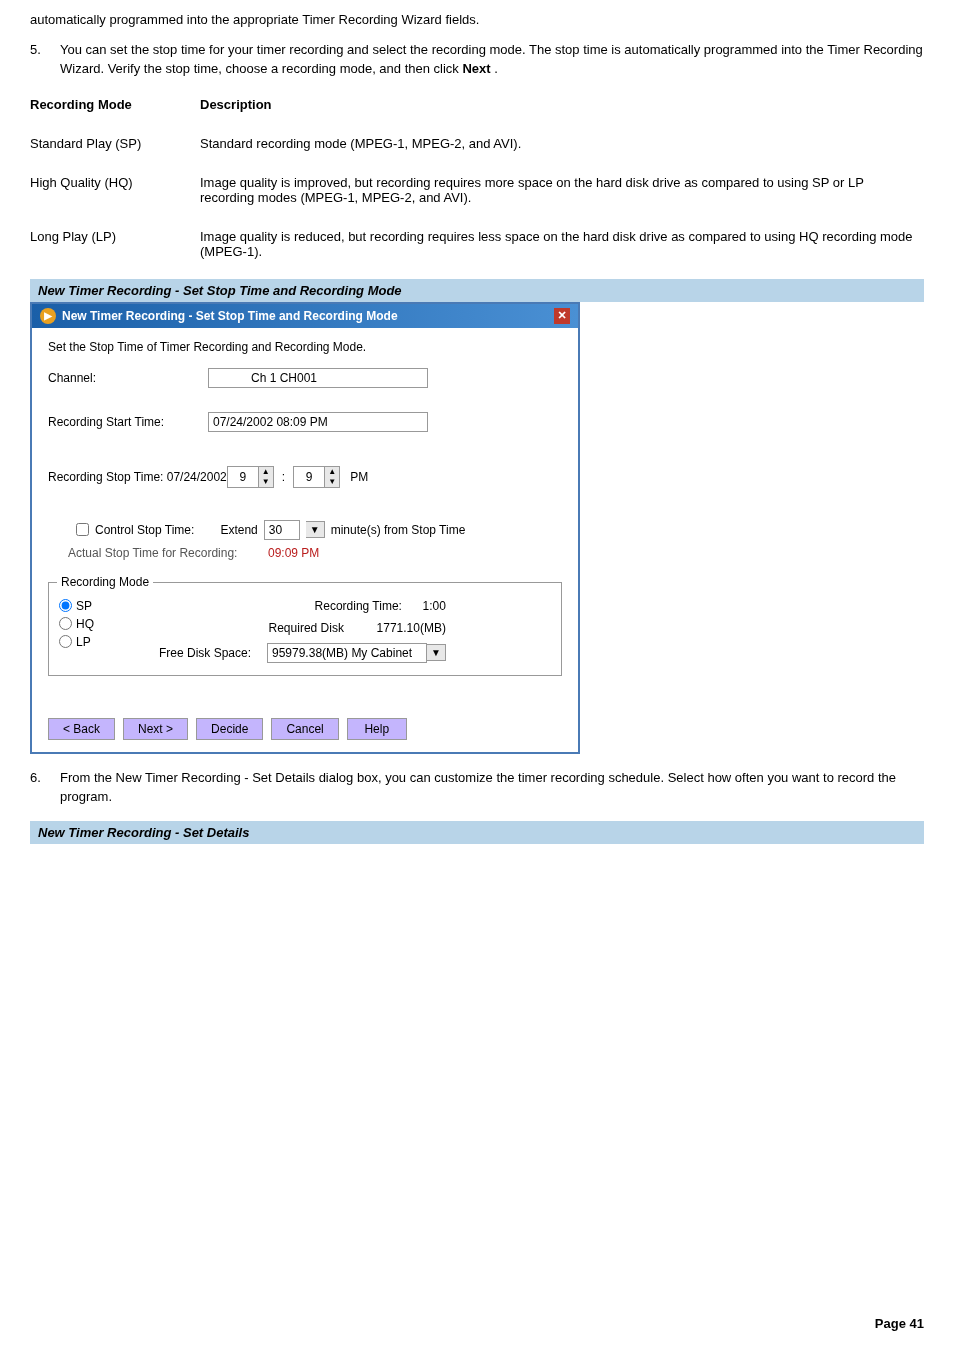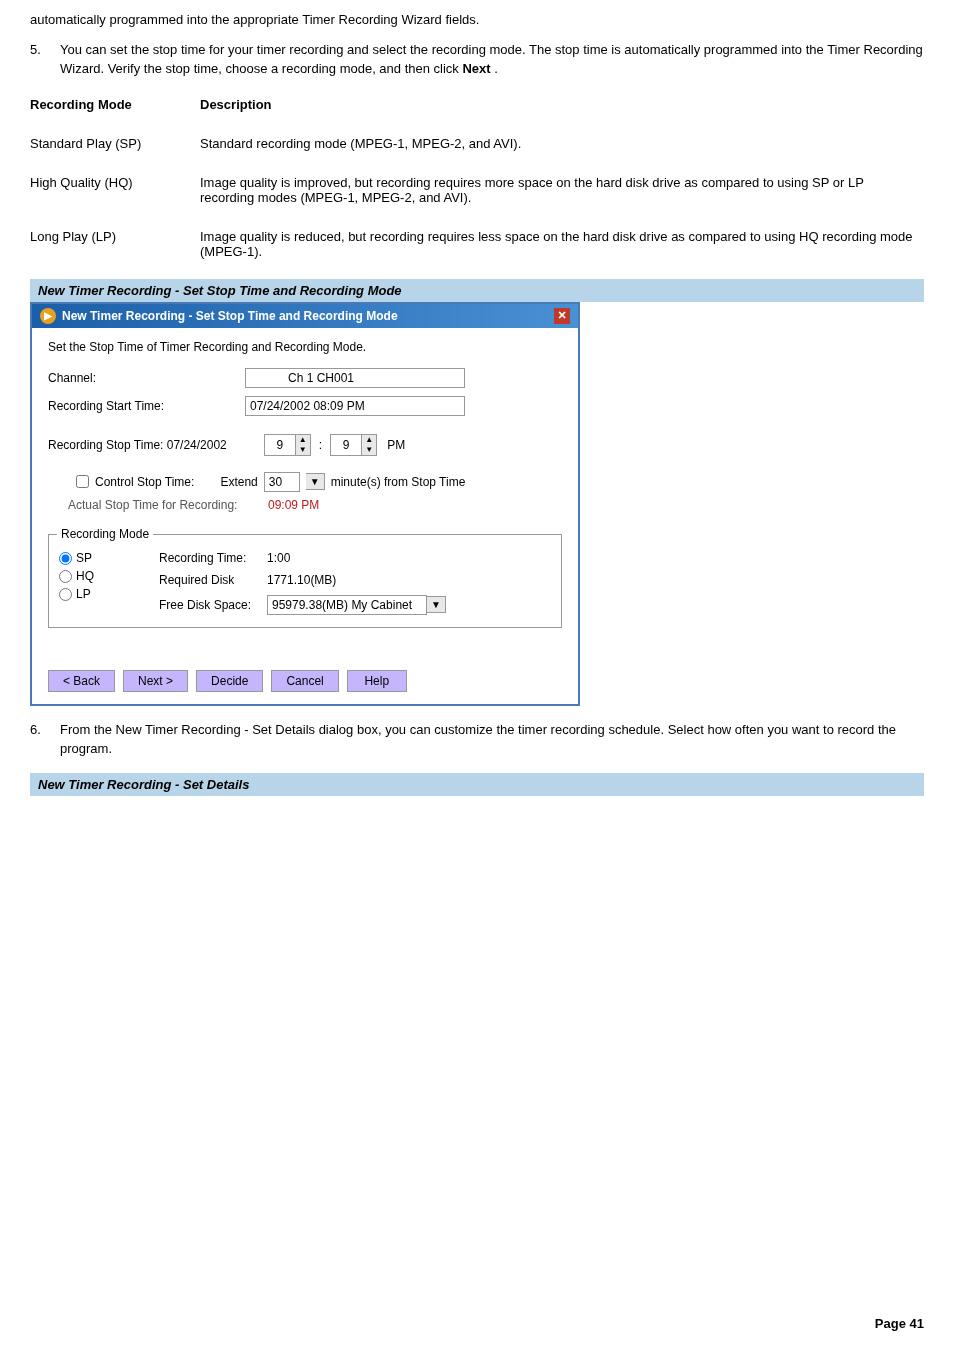--- a/index.html
+++ b/index.html
@@ -86,23 +86,22 @@
     .dialog-body {
       padding: 12px 16px;
     }
     .dialog-subtitle {
       margin-bottom: 14px;
       font-size: 12px;
     }
     .field-row {
       display: flex;
       align-items: center;
-      margin-bottom: 8px;
-      font-size: 12px;
-      gap: 37px;
+      margin-bottom: 24px;
+      font-size: 12px;
     }
     .field-label {
       min-width: 160px;
       font-size: 12px;
     }
     .field-input {
       border: 1px solid #999;
       padding: 2px 4px;
       font-size: 12px;
       background: #fff;
@@ -195,28 +194,29 @@
       min-width: 80px;
       margin-top: 8px;
     }
     .mode-right {
       display: inline-flex;
       flex-direction: column;
       gap: 4px;
       vertical-align: top;
       margin-top: 8px;
       font-size: 12px;
+      align-items: flex-end;
     }
     .mode-row-outer {
       display: flex;
       gap: 20px;
     }
     .radio-item {
       display: flex;
-      align-items: flex-end;
+      align-items: flex-start;
       gap: 4px;
       font-size: 12px;
     }
     .info-row {
       display: flex;
       align-items: center;
       gap: 8px;
       font-size: 12px;
       margin-bottom: 4px;
     }

